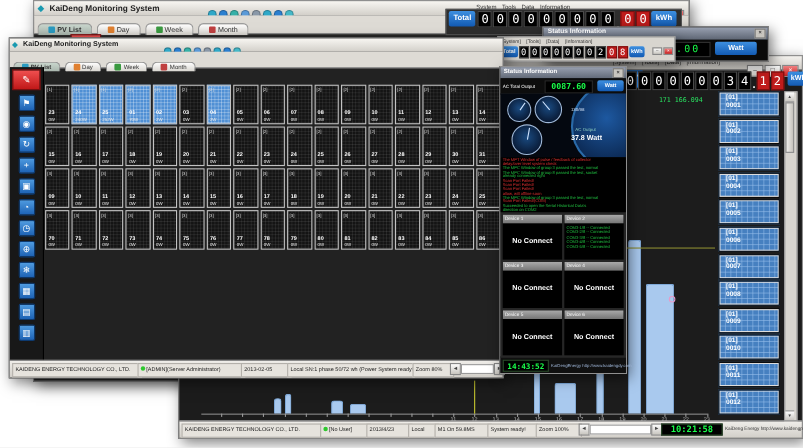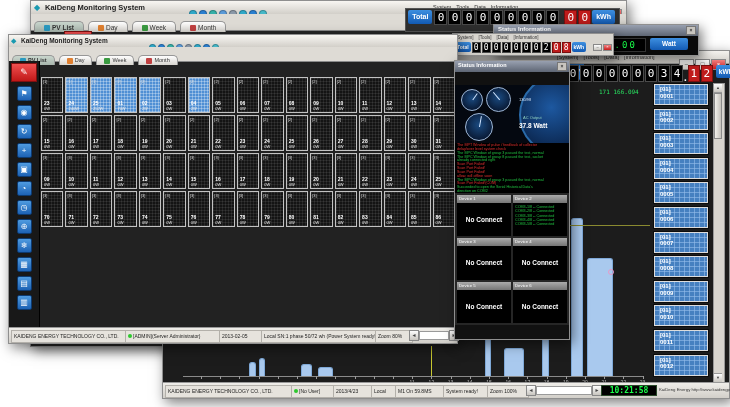--- a/index.html
+++ b/index.html
@@ -742,20 +742,25 @@
       <span class="seg d-zoom">Zoom 80%</span>
       <span class="d-slider"><span class="sl-btn">◄</span><span class="sl-track"></span><span class="sl-btn">►</span></span>
     </div>
   </div>
 
   <div class="win win-f">
     <div class="f-titlebar">
       <span>Status Information</span>
       <span class="fx">×</span>
     </div>
+    <div class="f-ac">
+      <span class="f-ac-label">AC Total Output</span>
+      <span class="f-led">0087.60</span>
+      <span class="f-watt">Watt</span>
+    </div>
     <div class="f-gauges">
       <div class="gauge-sm g1">
           <span class="needle n1"></span>
         </div>
       <div class="gauge-sm g2">
           <span class="needle n2"></span>
         </div>
       <div class="gauge-sm g3">
           <span class="needle n3"></span>
         </div>
@@ -814,15 +819,19 @@
             <div class="dev-nc">No Connect</div>
           </div>
         </div>
         <div class="dev-cell">
           <div class="dev-head">Device 6</div>
           <div class="dev-body">
             <div class="dev-nc">No Connect</div>
           </div>
         </div>
       </div>
+    <div class="f-footer">
+      <span class="ledclock f-clock">14:43:52</span>
+      <span class="f-site">KaiDengEnergy http://www.kaidengdy.com</span>
+    </div>
   </div>
 
 </div>
 
 </body></html>

